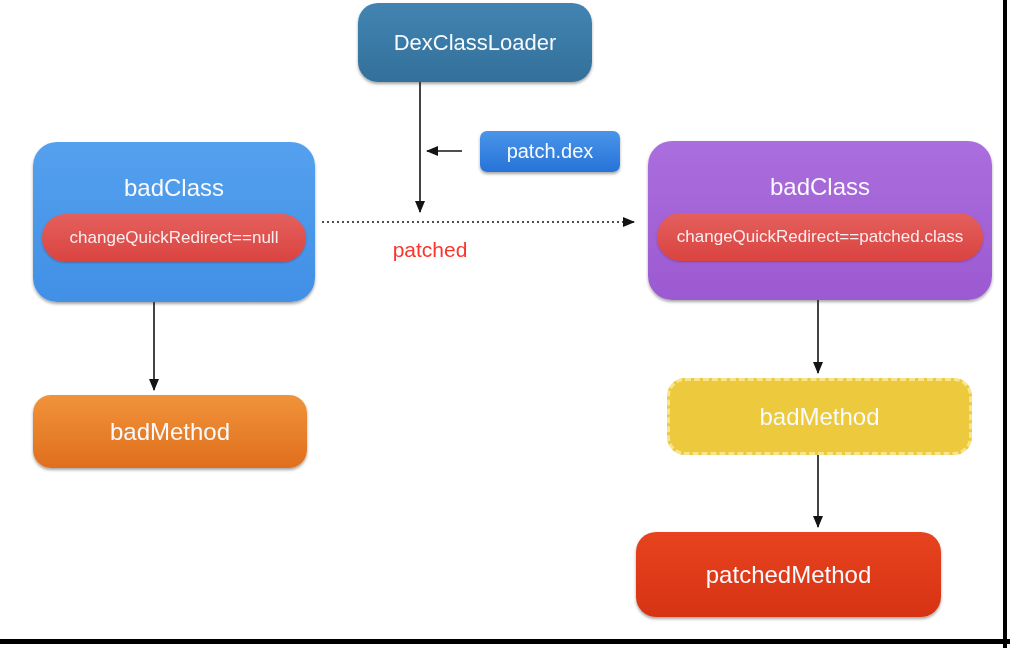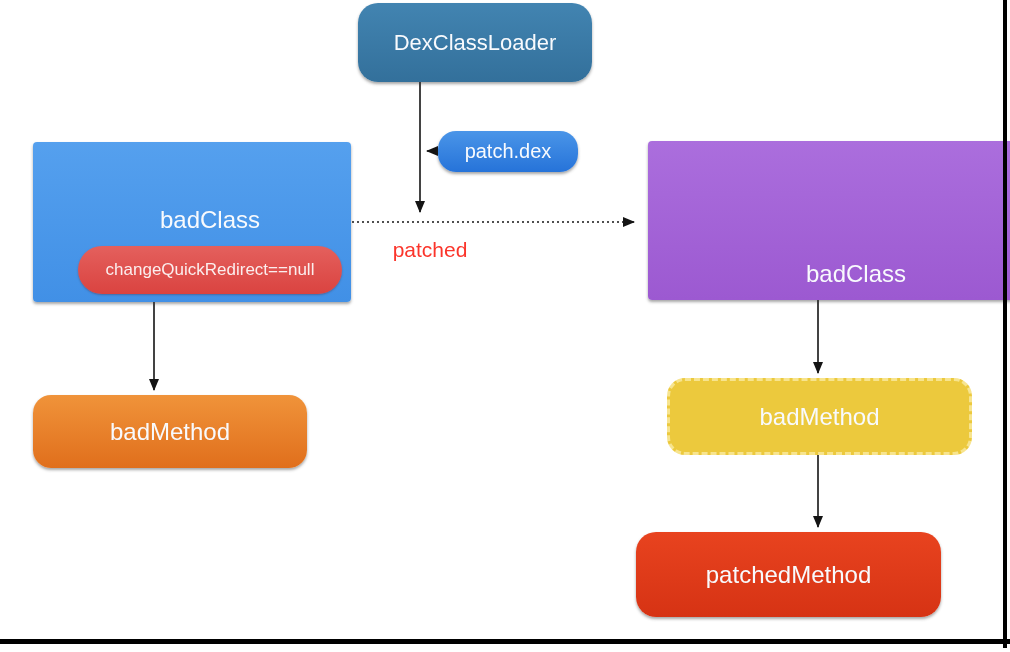--- a/index.html
+++ b/index.html
@@ -10,24 +10,24 @@
   .frame-right{position:absolute;top:0;right:3px;width:4px;height:100%;background:#000;}
   .frame-bottom{position:absolute;left:0;bottom:4px;width:100%;height:5px;background:#000;}
   .arrows{position:absolute;left:0;top:0;width:1010px;height:652px;pointer-events:none;}
 
   .node{
     position:absolute;display:flex;align-items:center;justify-content:center;
     color:#f8fafd;box-shadow:0 2px 3px rgba(60,60,60,.45);
   }
   .dexloader{left:358px;top:3px;width:234px;height:79px;border-radius:20px;
     background:linear-gradient(#4284b1,#33709b);font-size:22px;}
-  .patchdex{left:438px;top:131px;width:140px;height:41px;border-radius:18px;
+  .patchdex{left:480px;top:131px;width:140px;height:41px;border-radius:7px;
     background:linear-gradient(#4a95e8,#2673d9);font-size:20px;}
 
-  .class-box{flex-direction:column;justify-content:flex-end;border-radius:4px;padding-left:36px;}
+  .class-box{flex-direction:column;border-radius:24px;}
   .badclass-left{left:33px;top:142px;width:282px;height:160px;
     background:linear-gradient(#55a0ee,#4190e6);}
   .badclass-right{left:648px;top:141px;width:344px;height:159px;
     background:linear-gradient(#ab6edd,#9c59d1);}
   .class-label{font-size:24px;margin-bottom:12px;}
   .pill{
     align-self:stretch;margin:0 9px 8px 9px;height:48px;border-radius:24px;
     background:linear-gradient(#e4605d,#da4340);
     display:flex;align-items:center;justify-content:center;
     font-size:17px;white-space:nowrap;color:#fbeeee;
@@ -76,20 +76,21 @@
 
   <div class="patching-label">patched</div>
 
   <div class="node class-box badclass-left">
     <div class="class-label">badClass</div>
     <div class="pill">changeQuickRedirect==null</div>
   </div>
 
   <div class="node class-box badclass-right">
     <div class="class-label">badClass</div>
+    <div class="pill">changeQuickRedirect==patched.class</div>
   </div>
 
   <div class="node badmethod-left">
     <span>badMethod</span>
   </div>
 
   <div class="node badmethod-right">
     <span>badMethod</span>
   </div>
 

